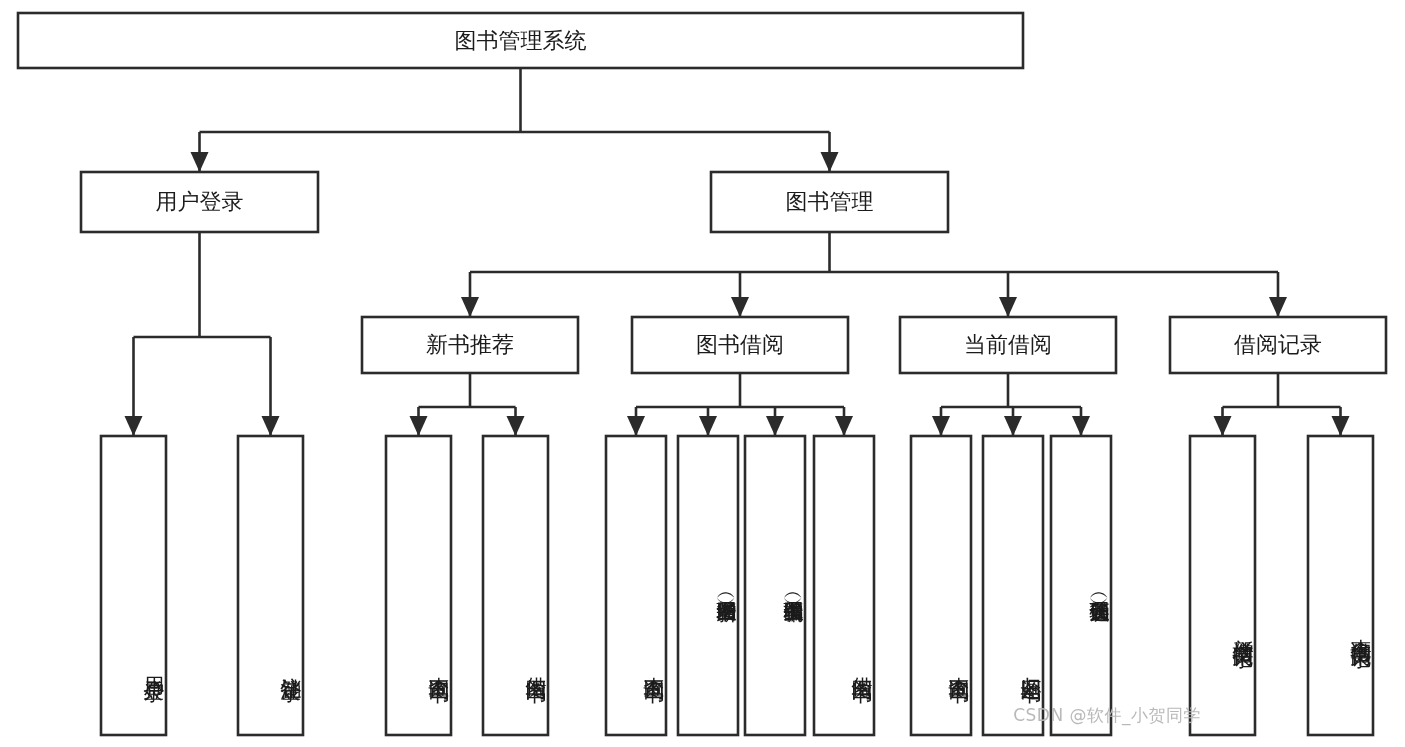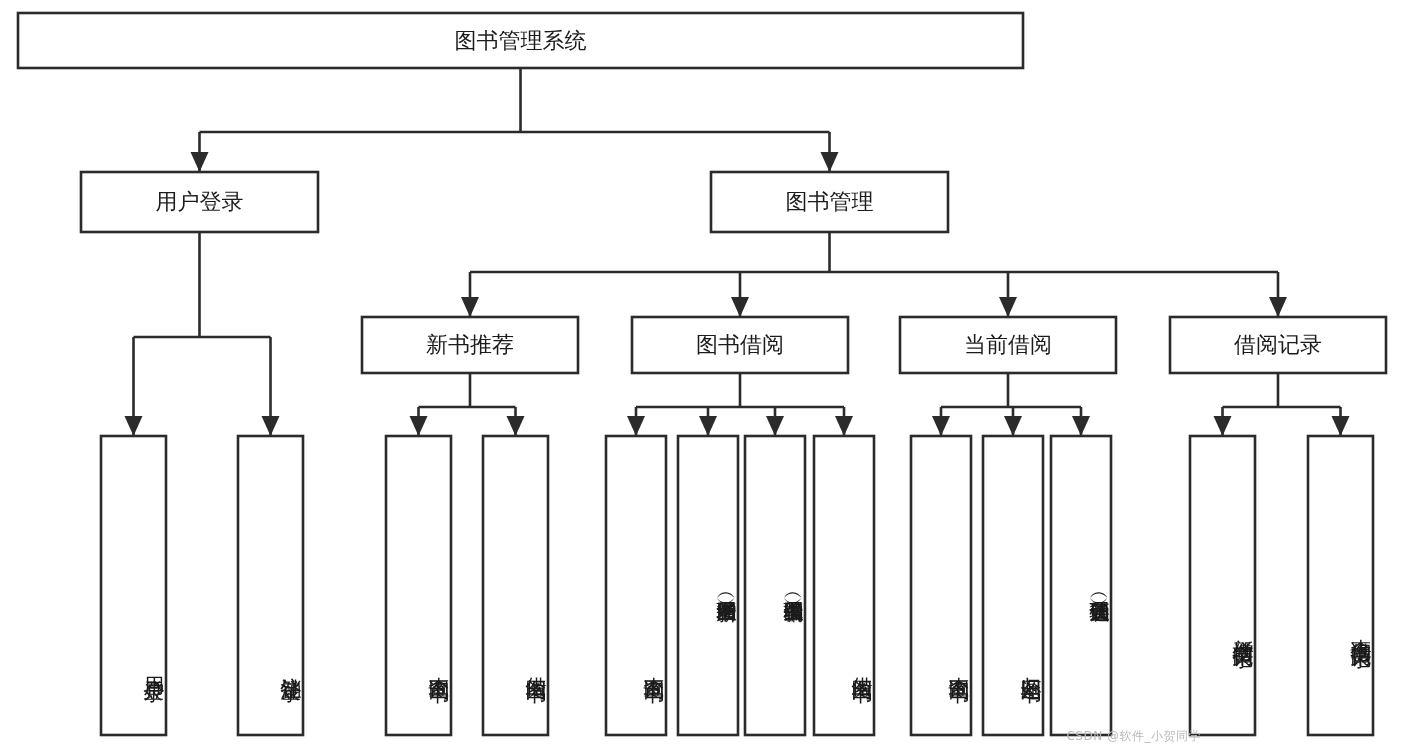--- a/index.html
+++ b/index.html
@@ -59,23 +59,23 @@
     line-height: 1.18;
     letter-spacing: 2px;
     color: #1b1b1b;
     text-align: left;
     white-space: nowrap;
     pointer-events: none;
   }
   #watermark {
     position: absolute;
     right: 10px;
-    bottom: 2px;
+    bottom: 20px;
     font-family: "DejaVu Sans", "Liberation Sans", sans-serif;
-    font-size: 12px;
+    font-size: 17px;
     color: #b9b9b9;
     letter-spacing: 0.5px;
     white-space: nowrap;
   }
 </style>
 </head>
 <body>
 
 <div id="diagram-root">
 

